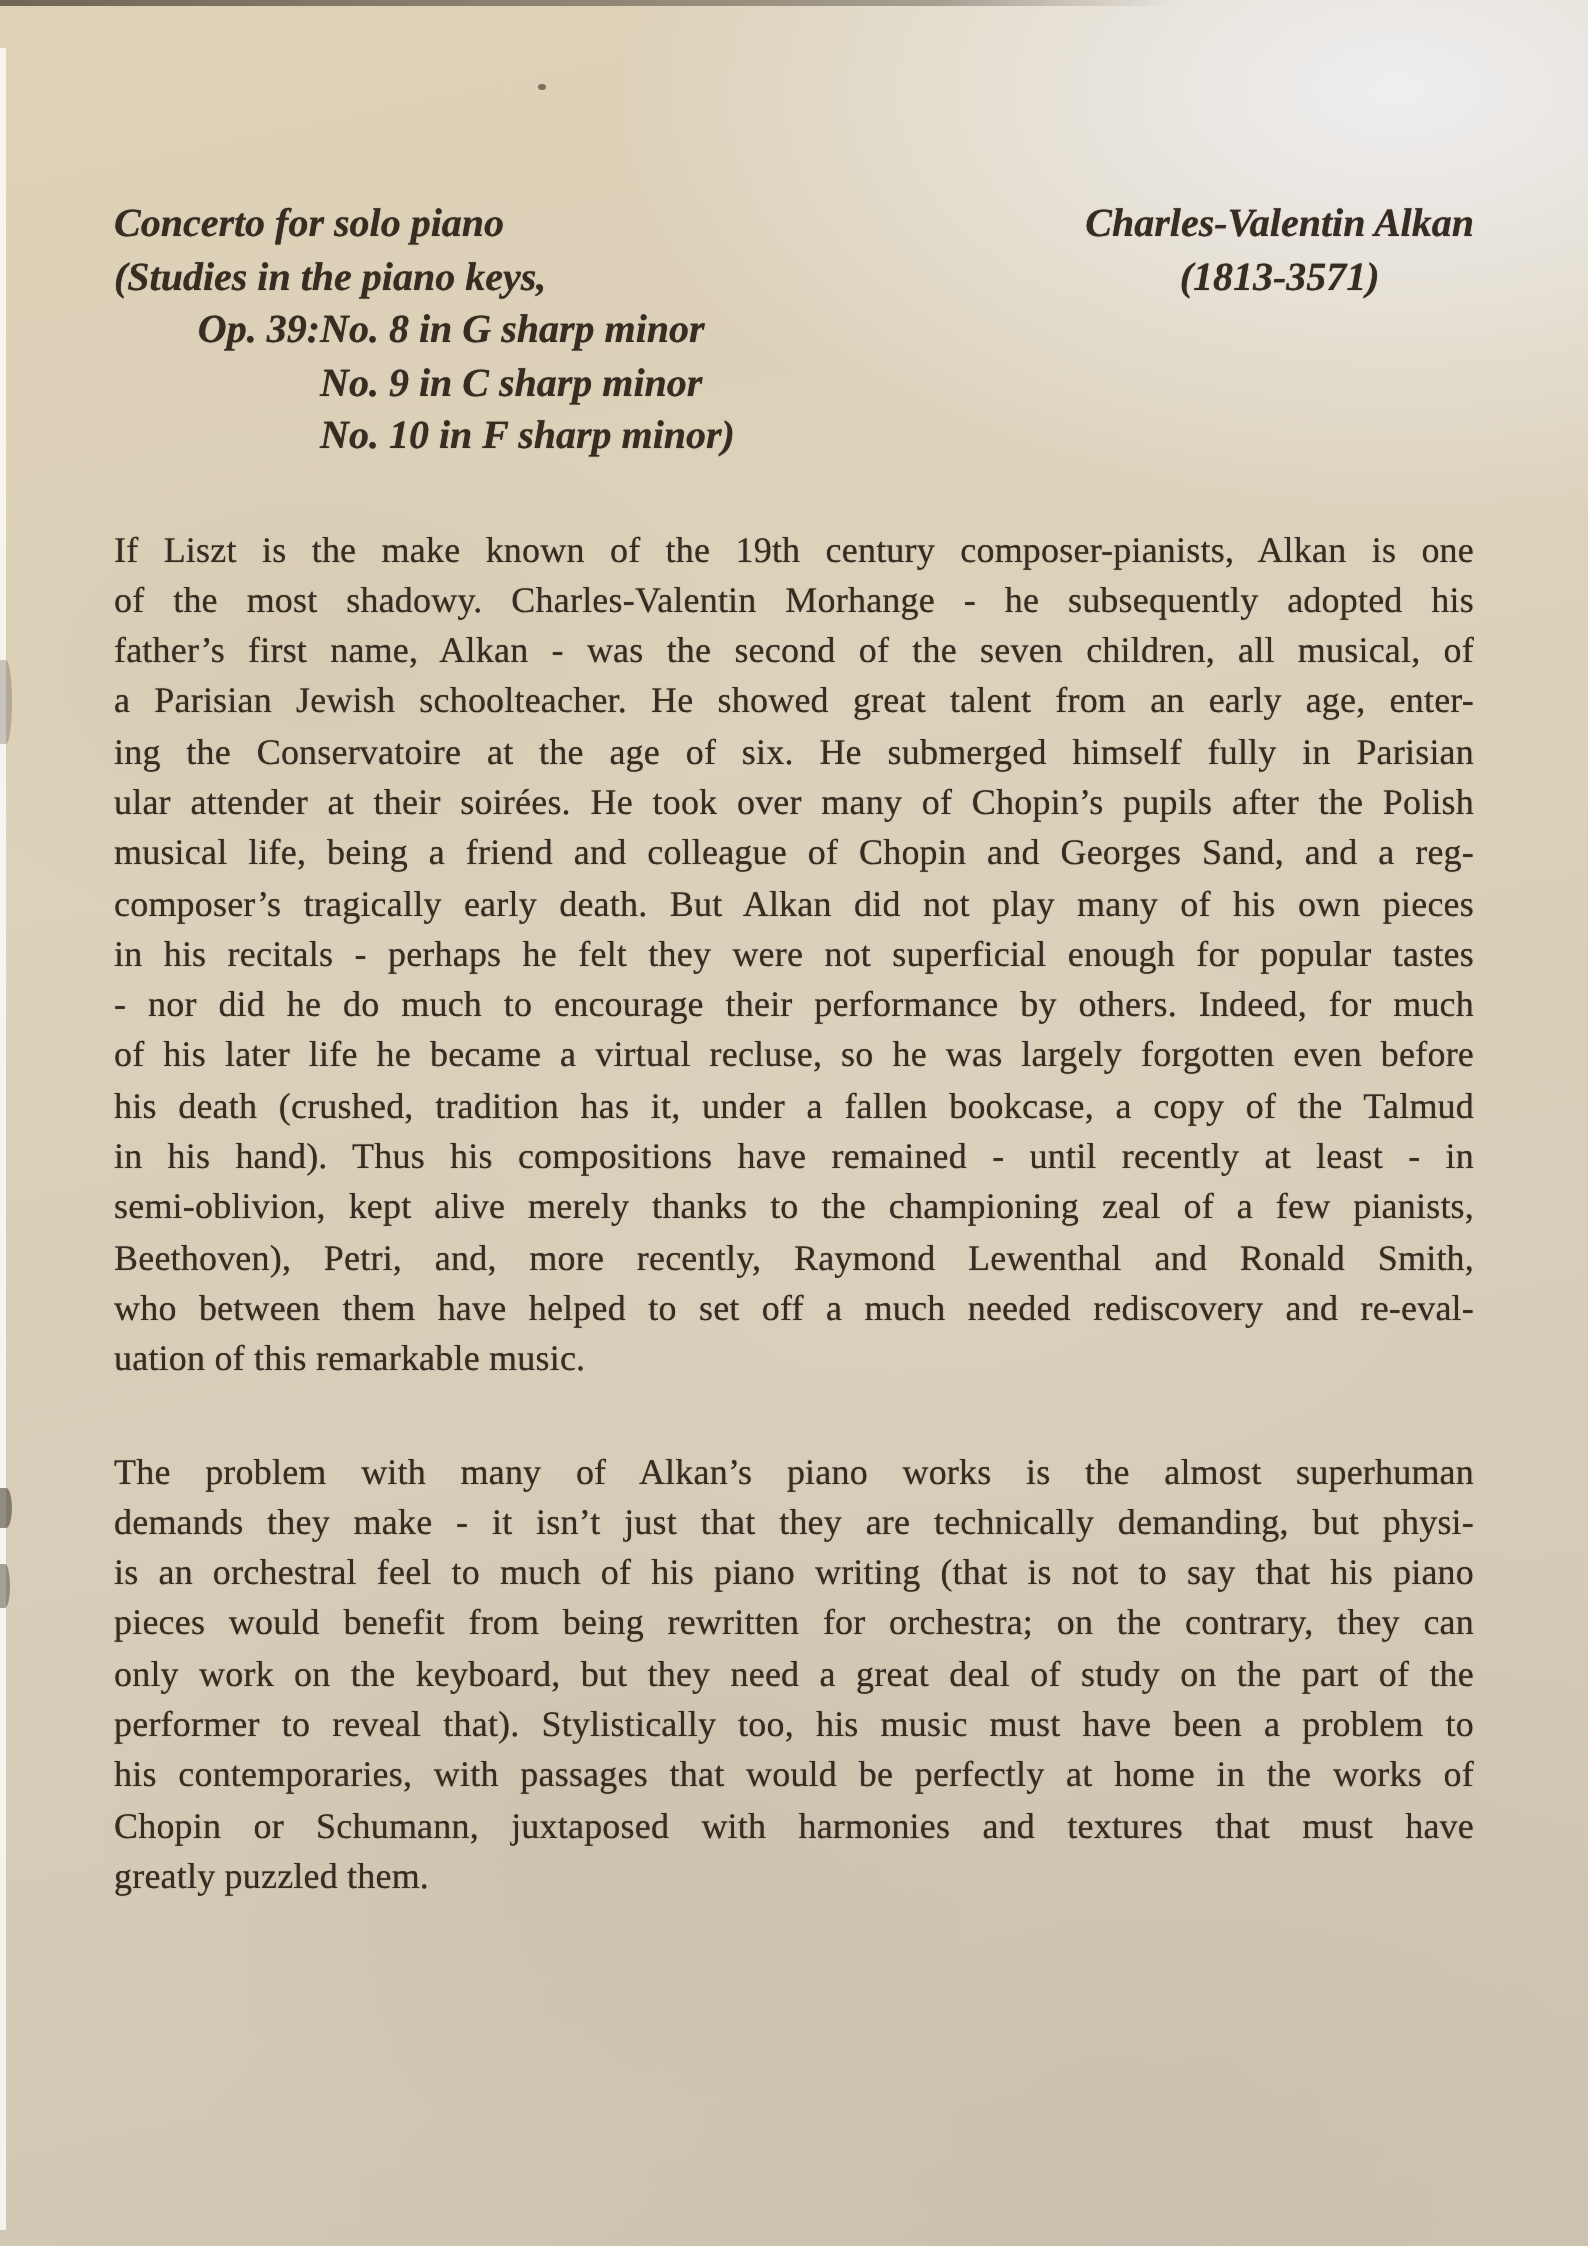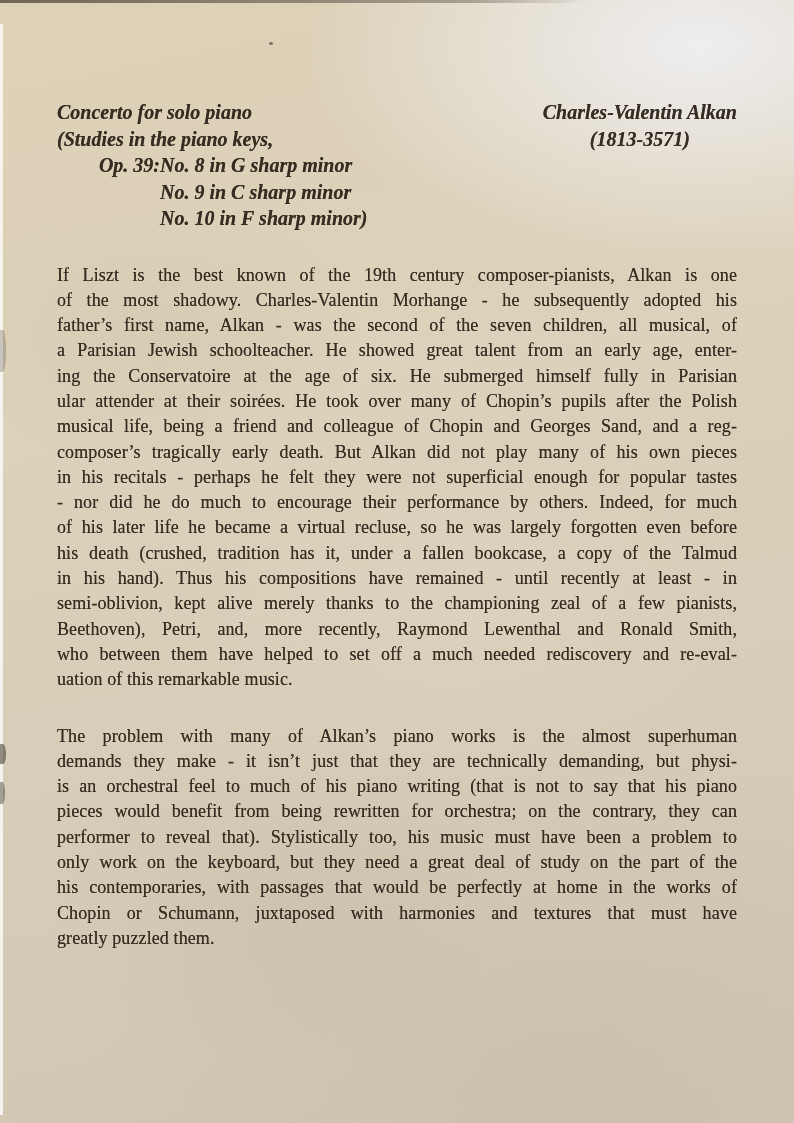--- a/index.html
+++ b/index.html
@@ -93,21 +93,21 @@
         <div class="movement-line">No. 9 in C sharp minor</div>
         <div class="movement-line">No. 10 in F sharp minor)</div>
       </div>
       <div class="composer-block">
         <div>Charles-Valentin Alkan</div>
         <div>(1813-3571)</div>
       </div>
     </div>
 
     <div class="paragraph">
-      <div class="line">If Liszt is the best known of the 19th century composer-pianists, Alkan is one</div>
+      <div class="line">If Liszt is the make known of the 19th century composer-pianists, Alkan is one</div>
       <div class="line">of the most shadowy. Charles-Valentin Morhange - he subsequently adopted his</div>
       <div class="line">father’s first name, Alkan - was the second of the seven children, all musical, of</div>
       <div class="line">a Parisian Jewish schoolteacher. He showed great talent from an early age, enter-</div>
       <div class="line">ing the Conservatoire at the age of six. He submerged himself fully in Parisian</div>
       <div class="line">ular attender at their soirées. He took over many of Chopin’s pupils after the Polish</div>
       <div class="line">musical life, being a friend and colleague of Chopin and Georges Sand, and a reg-</div>
       <div class="line">composer’s tragically early death. But Alkan did not play many of his own pieces</div>
       <div class="line">in his recitals - perhaps he felt they were not superficial enough for popular tastes</div>
       <div class="line">- nor did he do much to encourage their performance by others. Indeed, for much</div>
       <div class="line">of his later life he became a virtual recluse, so he was largely forgotten even before</div>
@@ -117,21 +117,21 @@
       <div class="line">Beethoven), Petri, and, more recently, Raymond Lewenthal and Ronald Smith,</div>
       <div class="line">who between them have helped to set off a much needed rediscovery and re-eval-</div>
       <div class="line last">uation of this remarkable music.</div>
     </div>
 
     <div class="paragraph">
       <div class="line">The problem with many of Alkan’s piano works is the almost superhuman</div>
       <div class="line">demands they make - it isn’t just that they are technically demanding, but physi-</div>
       <div class="line">is an orchestral feel to much of his piano writing (that is not to say that his piano</div>
       <div class="line">pieces would benefit from being rewritten for orchestra; on the contrary, they can</div>
+      <div class="line">only work on the keyboard, but they need a great deal of study on the part of the</div>
       <div class="line">performer to reveal that). Stylistically too, his music must have been a problem to</div>
-      <div class="line">only work on the keyboard, but they need a great deal of study on the part of the</div>
       <div class="line">his contemporaries, with passages that would be perfectly at home in the works of</div>
       <div class="line">Chopin or Schumann, juxtaposed with harmonies and textures that must have</div>
       <div class="line last">greatly puzzled them.</div>
     </div>
 
   </div>
 </div>
 
 </body></html>

